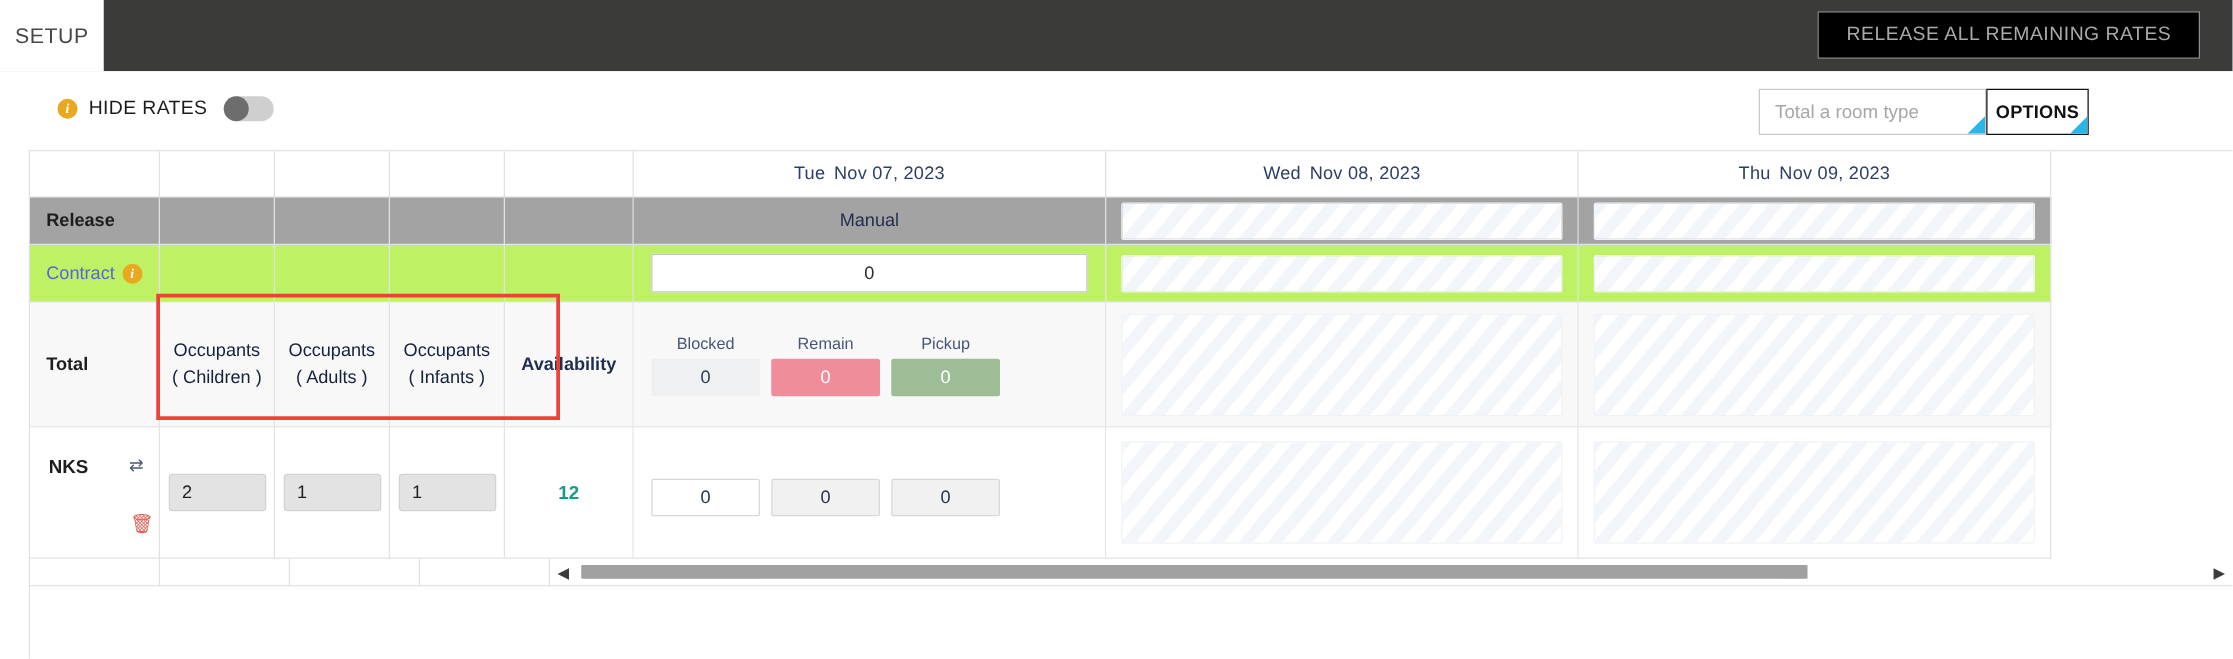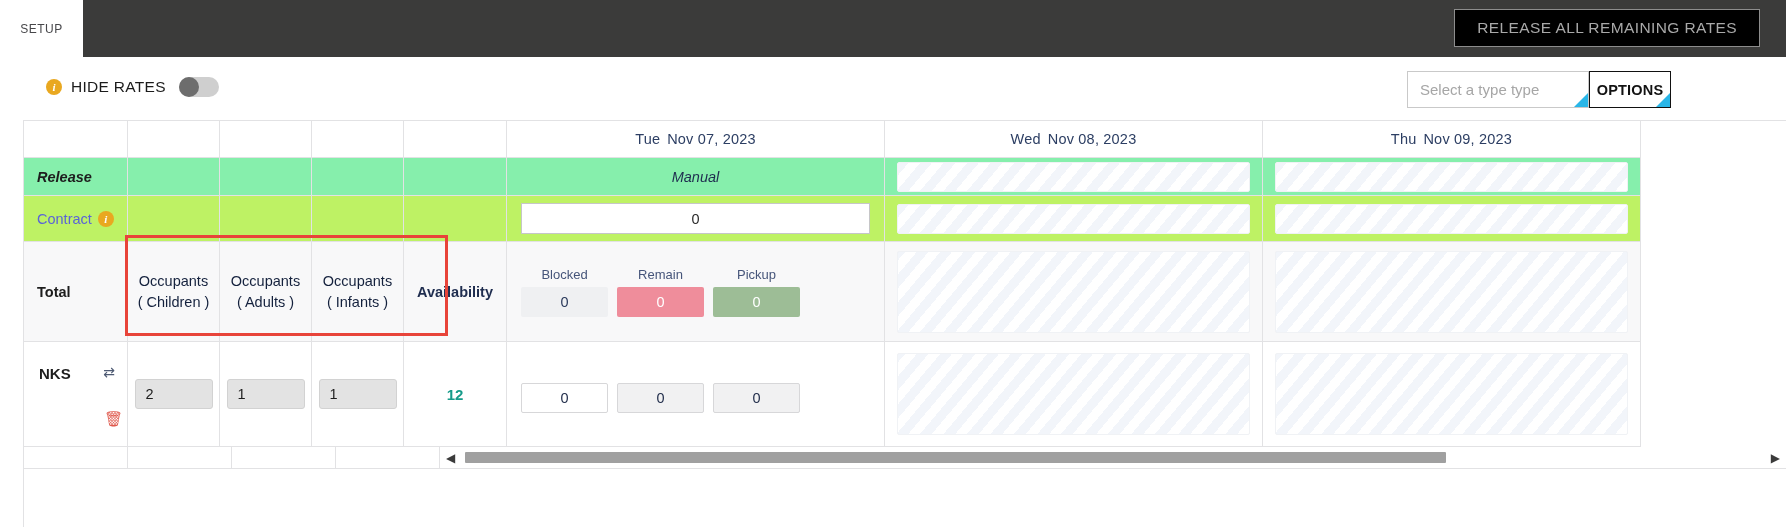--- a/index.html
+++ b/index.html
@@ -16,21 +16,21 @@
     width: 1786px; height: 57px;
     background: #3b3b3a;
   }
   .setup-tab {
     position: absolute; left: 0; top: 0;
     width: 83px; height: 57px;
     background: #ffffff;
     display: flex; align-items: center; justify-content: center;
   }
   .setup-tab span {
-    font-size: 12px; letter-spacing: .5px;
+    font-size: 17px; letter-spacing: .5px;
     color: #47474a; font-weight: 400;
   }
   .release-btn {
     position: absolute; right: 26px; top: 9px;
     height: 38px; padding: 0 22px;
     background: #000000;
     border: 1px solid #8d8d8d;
     color: #a9a9a9;
     font-size: 15.5px; letter-spacing: .4px;
     display: flex; align-items: center; justify-content: center;
@@ -115,21 +115,21 @@
   .c-day    { width: 378px; }
 
   
   .row-head { height: 37px; }
   .row-head .cell { height: 37px; justify-content: center; }
   .dayhdr { font-size: 14.5px; color: #2c3e63; letter-spacing: .2px; }
   .dayhdr .dw { margin-right: 7px; }
 
   
   .row-release { height: 38px; }
-  .row-release .cell { height: 38px; background: #86efac; font-style: italic; }
+  .row-release .cell { height: 38px; background: #a3a3a3; }
   .rl-label { padding-left: 13px; font-size: 14.5px; font-weight: bold; color: #1d1d1d; }
   .manual { width: 100%; text-align: center; font-size: 14.5px; color: #1f2d4f; }
 
   
   .row-contract { height: 46px; }
   .row-contract .cell { height: 46px; background: #bef264; }
   .ct-label {
     padding-left: 13px; font-size: 14.5px; color: #5a63d8;
     display: flex; align-items: center; gap: 6px; cursor: pointer;
   }
@@ -252,21 +252,21 @@
     <div class="info-dot">
       <span>i</span>
     </div>
     <div class="hide-rates-label">HIDE RATES</div>
     <div class="toggle">
       <div class="knob"></div>
     </div>
   </div>
 
   <div class="room-select">
-    <span class="ph">Select a type type</span>
+    <span class="ph">Total a room type</span>
     <span class="corner"></span>
   </div>
 
   <div class="options-btn">
     <span>OPTIONS</span>
     <span class="corner"></span>
   </div>
 </div>
 
 <div class="grid">

